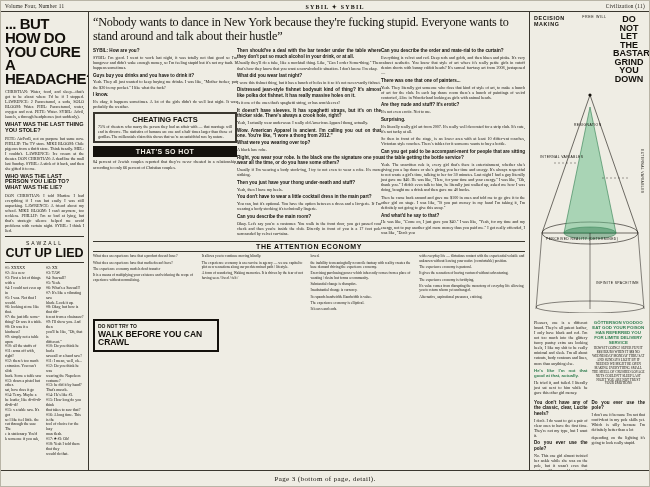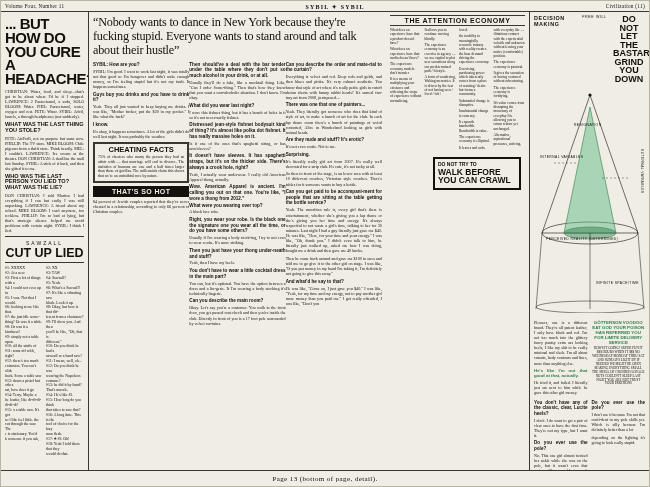--- a/index.html
+++ b/index.html
@@ -25,21 +25,21 @@
     font-family:"Liberation Serif", serif;
     font-size:5.2px; letter-spacing:.3px;
   }
   .topbar .mid { font-weight:bold; letter-spacing:1.2px; font-size:6px;}
   .cols {
     position:absolute; top:11px; left:0; right:0; bottom:16px;
     display:flex;
   }
   .col { padding:3px 4px; overflow:hidden; }
   .colL { width:88px; border-right:1px solid #3a372f; }
-  .colMidwrap { flex:1; display:flex; flex-direction:row; }
+  .colMidwrap { flex:1; display:flex; flex-direction:column; }
   .colR { width:120px; border-left:1px solid #3a372f; }
 
   .bottombar {
     position:absolute; bottom:0; left:0; right:0; height:16px;
     border-top:1px solid #3a372f;
     display:flex; align-items:center; justify-content:center;
     font-size:7px; letter-spacing:.4px;
   }
 
   
@@ -318,21 +318,21 @@
           <div id="ac3">
               <p style="margin: 0px 0px 2px;">with everyday life — flirtatious contact with the experiential volatile and unknown without leaving your native (comfortable) position.</p>
               <p style="margin: 0px 0px 2px;">The experience economy is pastoral.</p>
               <p style="margin: 0px 0px 2px;">It gives the sensation of having ventured without adventuring.</p>
               <p style="margin: 0px 0px 2px;">The experience economy is fortifying.</p>
               <p style="margin: 0px 0px 2px;">It's value comes from disrupting the monotony of everyday life allowing you to return reborn yet unchanged.</p>
               <p style="margin: 0px 0px 2px;">Alternative, aspirational pressures, enticing.</p>
             </div>
         </div>
         <div style="display:flex;gap:4px;margin-top:2px;">
-          <div style="width:112px;margin-left:43px;">
+          <div style="width:126px;">
             <div class="crawlbox">
               <span class="sm">DO NOT TRY TO</span>
               <span>WALK BEFORE YOU CAN CRAWL</span>
             </div>
           </div>
           <div style="flex:1;"></div>
         </div>
       </div>
     </div>
 
@@ -391,15 +391,15 @@
           <div class="bodyhead">Do you ever use the pole?</div>
           <p>I don't use it because I'm not that confi-dent in my pole skills yet. Which is silly because I'm definitely better than a lot</p>
           <p>depending on the lighting it's going to look really stupid.</p>
         </div>
       </div>
     </div>
 
   </div>
 
   <div class="bottombar">
-    <span>Page 13 (bottom of page, detail).</span>
+    <span>Page 3 (bottom of page, detail).</span>
   </div>
 </div>
 
 </body></html>

